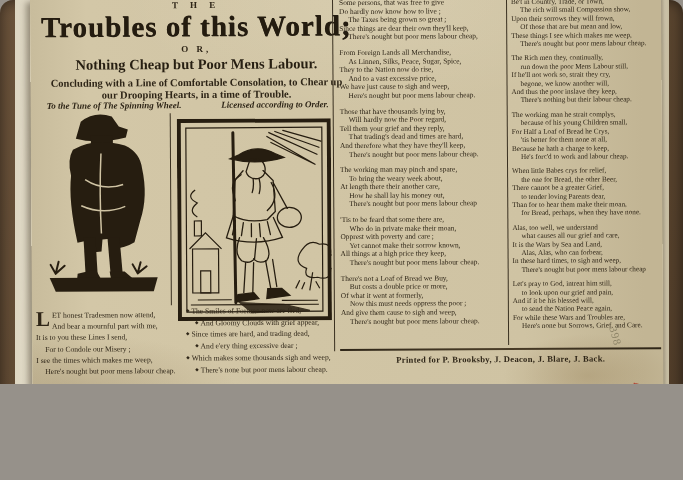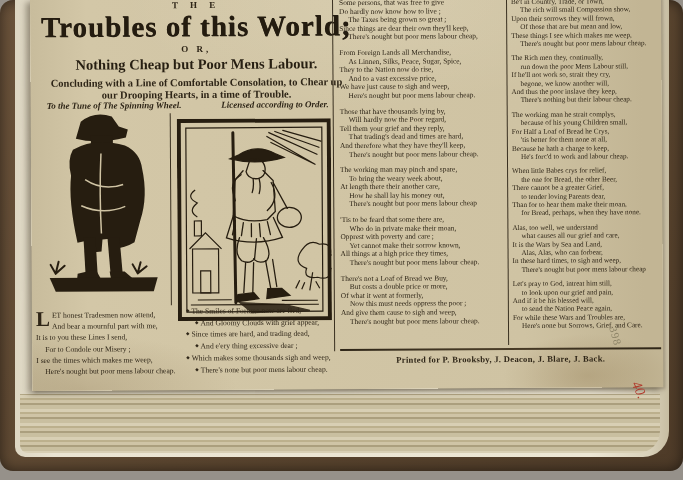--- a/index.html
+++ b/index.html
@@ -1,16 +1,16 @@
 <!DOCTYPE html>
 <html><head>
 <meta charset="utf-8">
 <style>
   html,body{margin:0;padding:0;background:#96918a;}
-  #stage{position:relative;width:683px;height:480px;overflow:hidden;
+  #stage{position:relative;width:683px;height:384px;overflow:hidden;
          font-family:"Liberation Serif","DejaVu Serif",serif;background:#96918a;}
 
   
   .cover{position:absolute;left:0;top:0;width:683px;height:471px;border-radius:13px;
          background:linear-gradient(135deg,#6b533b,#5a452f 55%,#4e3b28);
          box-shadow:inset 0 0 14px rgba(0,0,0,.55);}
   .top-sliver{position:absolute;left:86px;top:0;width:570px;height:3px;background:#19140e;}
   .album-page{position:absolute;left:15px;top:0;width:654px;height:457px;
          background:linear-gradient(90deg,#ddd6c2,#eae4d2 6%,#ece6d4 88%,#d9d1ba 97%,#c7bda2);
          border-radius:0 0 26px 10px;}
@@ -212,21 +212,21 @@
           <div class="line ind">To bring the weary week about,</div>
           <div class="line">At length there their another care,</div>
           <div class="line ind">How he shall lay his money out,</div>
           <div class="line ind">There's nought but poor mens labour cheap</div>
         </div>
       <div class="stanza">
           <div class="line">'Tis to be feard that some there are,</div>
           <div class="line ind">Who do in private make their moan,</div>
           <div class="line">Opprest with poverty and care ;</div>
           <div class="line ind">Yet cannot make their sorrow known,</div>
-          <div class="line">All things at a high price they times,</div>
+          <div class="line">All things at a high price they keep,</div>
           <div class="line ind">There's nought but poor mens labour cheap.</div>
         </div>
       <div class="stanza">
           <div class="line">There's not a Loaf of Bread we Buy,</div>
           <div class="line ind">But costs a double price or more,</div>
           <div class="line">Of what it went at formerly,</div>
           <div class="line ind">Now this must needs oppress the poor ;</div>
           <div class="line">And give them cause to sigh and weep,</div>
           <div class="line ind">There's nought but poor mens labour cheap.</div>
         </div>

